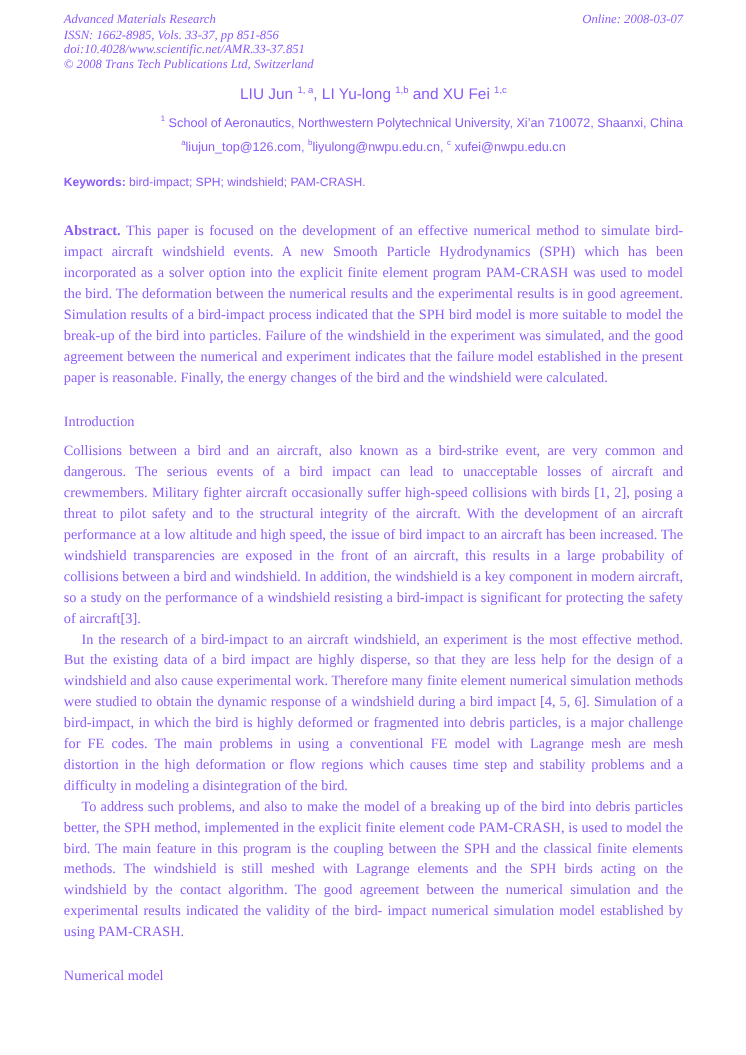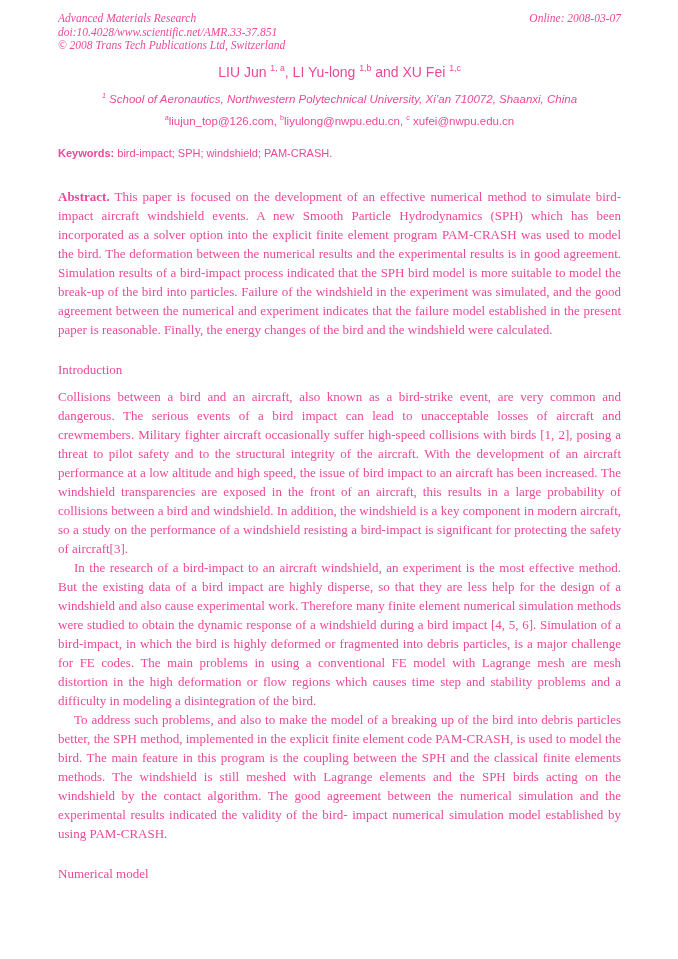--- a/index.html
+++ b/index.html
@@ -2,21 +2,21 @@
 <html><head>
 <meta charset="utf-8">
 <style>
   html, body { margin: 0; padding: 0; background: #ffffff; }
   .page {
     position: relative;
     width: 678px;
     height: 959px;
     box-sizing: border-box;
     background: #ffffff;
-    color: #ec4899;
+    color: #8b5cf6;
     padding: 12px 57px 0 58px;
     font-family: "Liberation Serif", serif;
     overflow: hidden;
   }
   
   .pub-header {
     display: flex;
     justify-content: space-between;
     align-items: flex-start;
     font-style: italic;
@@ -38,25 +38,24 @@
   }
   .authors-line {
     margin-top: 11px;
     text-align: center;
     font-family: "Liberation Sans", sans-serif;
     font-size: 14px;
     line-height: 17px;
   }
   .affiliation-line {
     margin-top: 11px;
-    text-align: center;
+    text-align: right;
     font-family: "Liberation Sans", sans-serif;
     font-size: 11.5px;
     line-height: 14px;
-    font-style: italic;
   }
   .emails-line {
     margin-top: 8px;
     text-align: center;
     font-family: "Liberation Sans", sans-serif;
     font-size: 11.5px;
     line-height: 14px;
   }
   sup.s {
     font-size: 0.62em;
@@ -90,20 +89,21 @@
   .indent-par { text-indent: 16px; }
 </style>
 </head>
 <body>
 
 <div class="page">
 
   <div class="pub-header">
     <div class="left">
       <div>Advanced Materials Research</div>
+      <div>ISSN: 1662-8985, Vols. 33-37, pp 851-856</div>
       <div>doi:10.4028/www.scientific.net/AMR.33-37.851</div>
       <div>© 2008 Trans Tech Publications Ltd, Switzerland</div>
     </div>
     <div class="right">Online: 2008-03-07</div>
   </div>
 
 
   <div class="authors-line">
     <span>LIU Jun </span><sup class="s">1, a</sup><span>, LI Yu-long </span><sup class="s">1,b</sup><span> and XU Fei </span><sup class="s">1,c</sup>
   </div>

